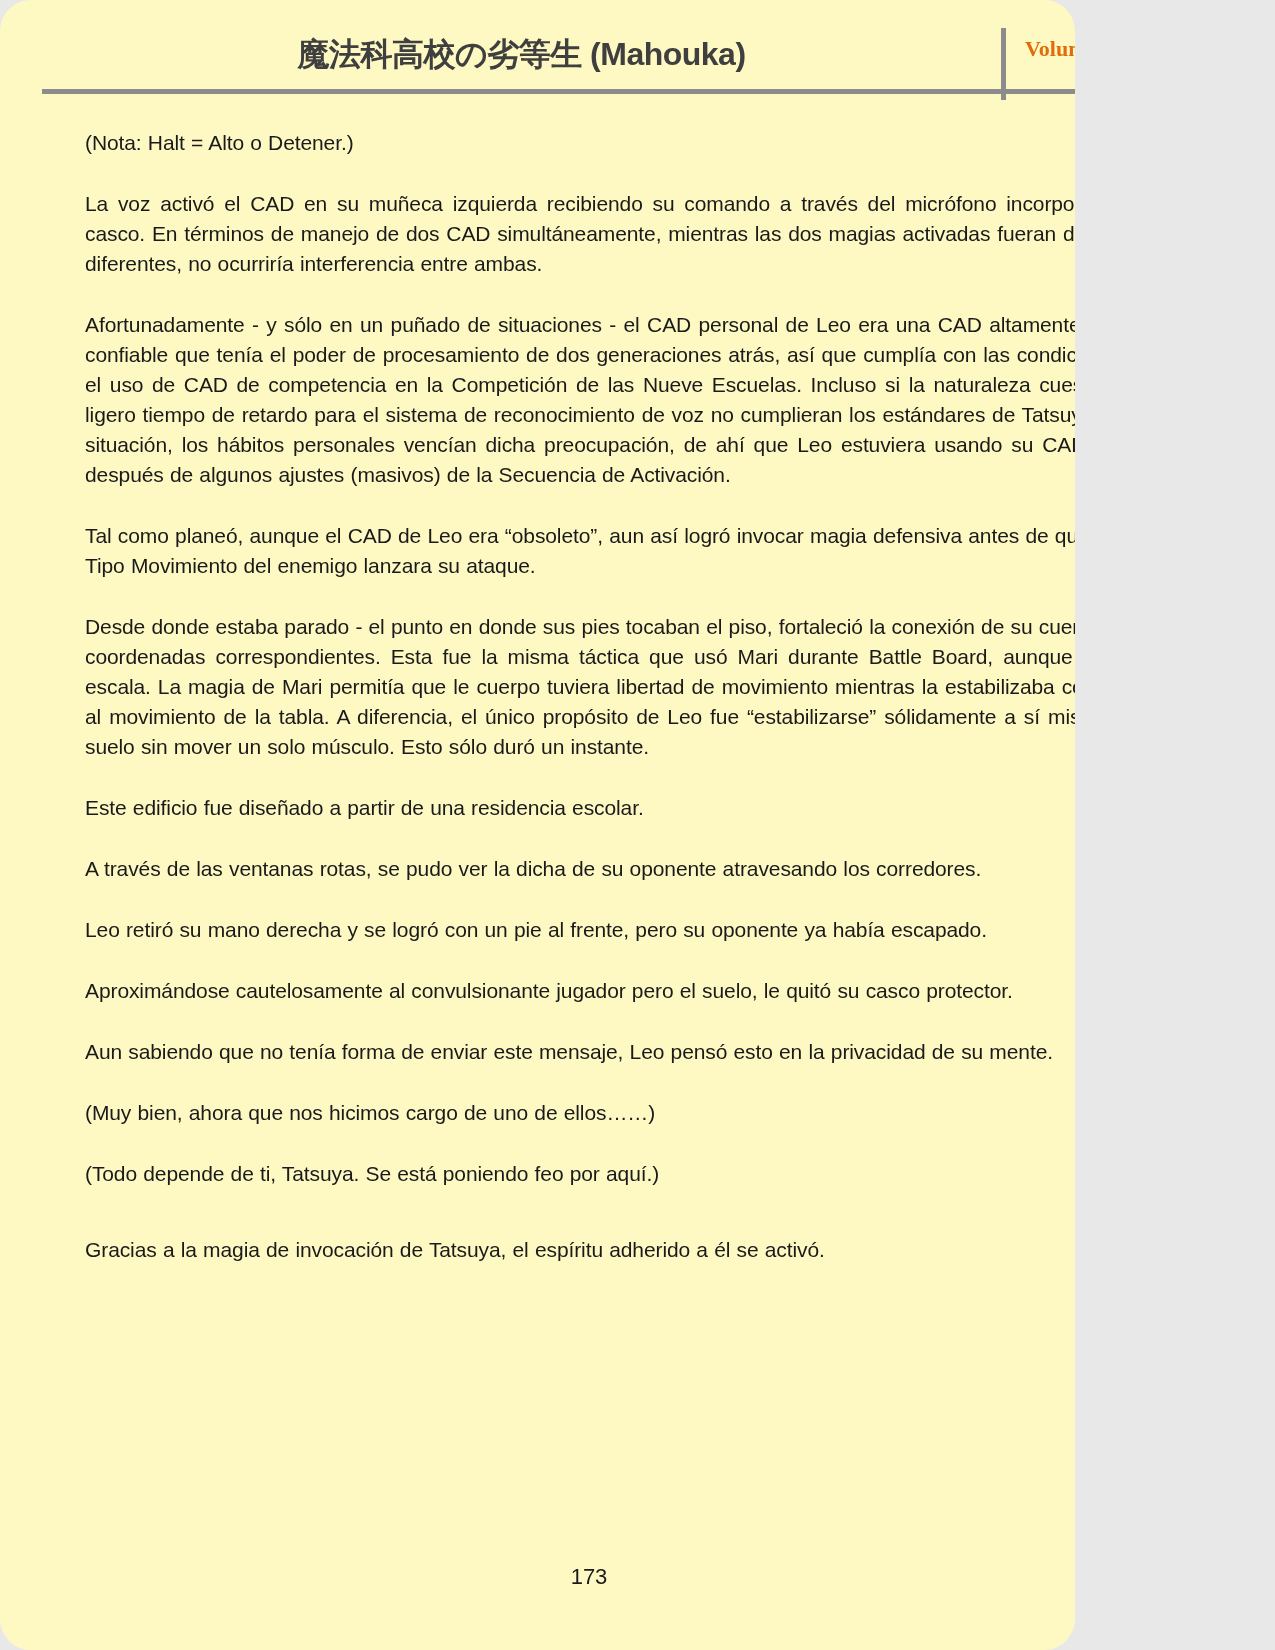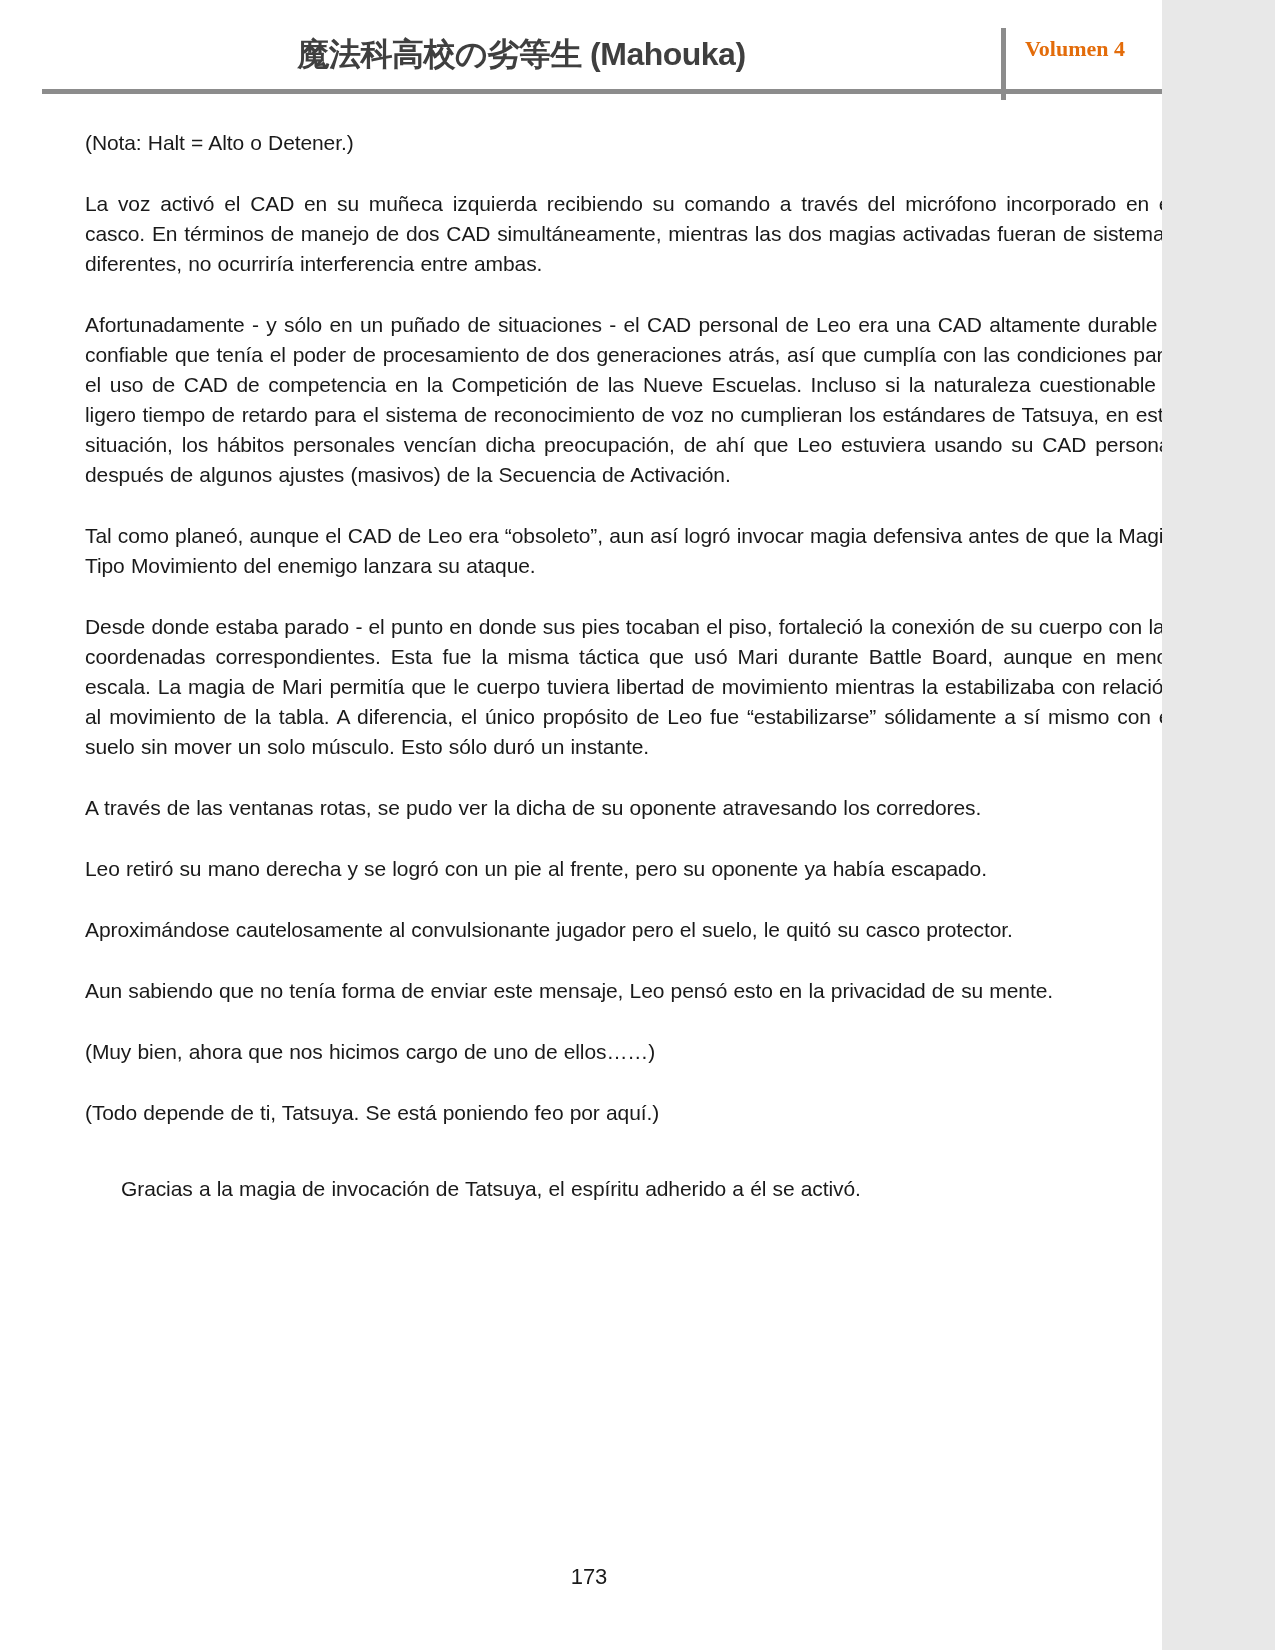--- a/index.html
+++ b/index.html
@@ -2,26 +2,27 @@
 <html style="--volume-accent: #E36C0A; --header-title: #3F3F3F; --rule-gray: #8C8C8C; --body-text: #1A1A1A;"><head>
 <meta charset="utf-8">
 <style>
   html, body {
     margin: 0;
     padding: 0;
     background: #e8e8e8;
   }
   .page {
     position: relative;
-    width: 1162px;
+    width: 1075px;
     height: 1650px;
-    background: #ffffff;
+    background: #fef9c3;
     overflow: hidden;
     font-family: "Liberation Sans", sans-serif;
     color: var(--body-text, #1a1a1a);
+    border-radius: 31px;
   }
   
   .header-title {
     position: absolute;
     left: 42px;
     top: 33px;
     width: 959px;
     text-align: center;
     font-size: 32px;
     font-weight: bold;
@@ -66,21 +67,20 @@
   .body-text p {
     margin: 0 0 31px 0;
     font-size: 21px;
     line-height: 30px;
     text-align: justify;
     letter-spacing: -0.1px;
     word-spacing: 0.5px;
   }
   .body-text p.extra-gap {
     margin-top: 46px;
-    margin-left: 36px;
   }
   
   .page-footer {
     position: absolute;
     top: 1563px;
     left: 0;
     width: 1178px;
     text-align: center;
     font-size: 22px;
     line-height: 28px;
@@ -97,20 +97,21 @@
     <div class="header-volume">Volumen 4</div>
     <div class="header-rule"></div>
   </header>
 
   <main class="body-text">
       <p class="">(Nota: Halt = Alto o Detener.)</p>
       <p class="">La voz activó el CAD en su muñeca izquierda recibiendo su comando a través del micrófono incorporado en el casco. En términos de manejo de dos CAD simultáneamente, mientras las dos magias activadas fueran de sistemas diferentes, no ocurriría interferencia entre ambas.</p>
       <p class="">Afortunadamente - y sólo en un puñado de situaciones - el CAD personal de Leo era una CAD altamente durable y confiable que tenía el poder de procesamiento de dos generaciones atrás, así que cumplía con las condiciones para el uso de CAD de competencia en la Competición de las Nueve Escuelas. Incluso si la naturaleza cuestionable y ligero tiempo de retardo para el sistema de reconocimiento de voz no cumplieran los estándares de Tatsuya, en esta situación, los hábitos personales vencían dicha preocupación, de ahí que Leo estuviera usando su CAD personal después de algunos ajustes (masivos) de la Secuencia de Activación.</p>
       <p class="">Tal como planeó, aunque el CAD de Leo era “obsoleto”, aun así logró invocar magia defensiva antes de que la Magia Tipo Movimiento del enemigo lanzara su ataque.</p>
       <p class="">Desde donde estaba parado - el punto en donde sus pies tocaban el piso, fortaleció la conexión de su cuerpo con las coordenadas correspondientes. Esta fue la misma táctica que usó Mari durante Battle Board, aunque en menor escala. La magia de Mari permitía que le cuerpo tuviera libertad de movimiento mientras la estabilizaba con relación al movimiento de la tabla. A diferencia, el único propósito de Leo fue “estabilizarse” sólidamente a sí mismo con el suelo sin mover un solo músculo. Esto sólo duró un instante.</p>
+      <p class="">Este edificio fue diseñado a partir de una residencia escolar.</p>
       <p class="">A través de las ventanas rotas, se pudo ver la dicha de su oponente atravesando los corredores.</p>
       <p class="">Leo retiró su mano derecha y se logró con un pie al frente, pero su oponente ya había escapado.</p>
       <p class="">Aproximándose cautelosamente al convulsionante jugador pero el suelo, le quitó su casco protector.</p>
       <p class="">Aun sabiendo que no tenía forma de enviar este mensaje, Leo pensó esto en la privacidad de su mente.</p>
       <p class="">(Muy bien, ahora que nos hicimos cargo de uno de ellos……)</p>
       <p class="">(Todo depende de ti, Tatsuya. Se está poniendo feo por aquí.)</p>
       <p class="extra-gap">Gracias a la magia de invocación de Tatsuya, el espíritu adherido a él se activó.</p>
     </main>
 
   <footer class="page-footer">

